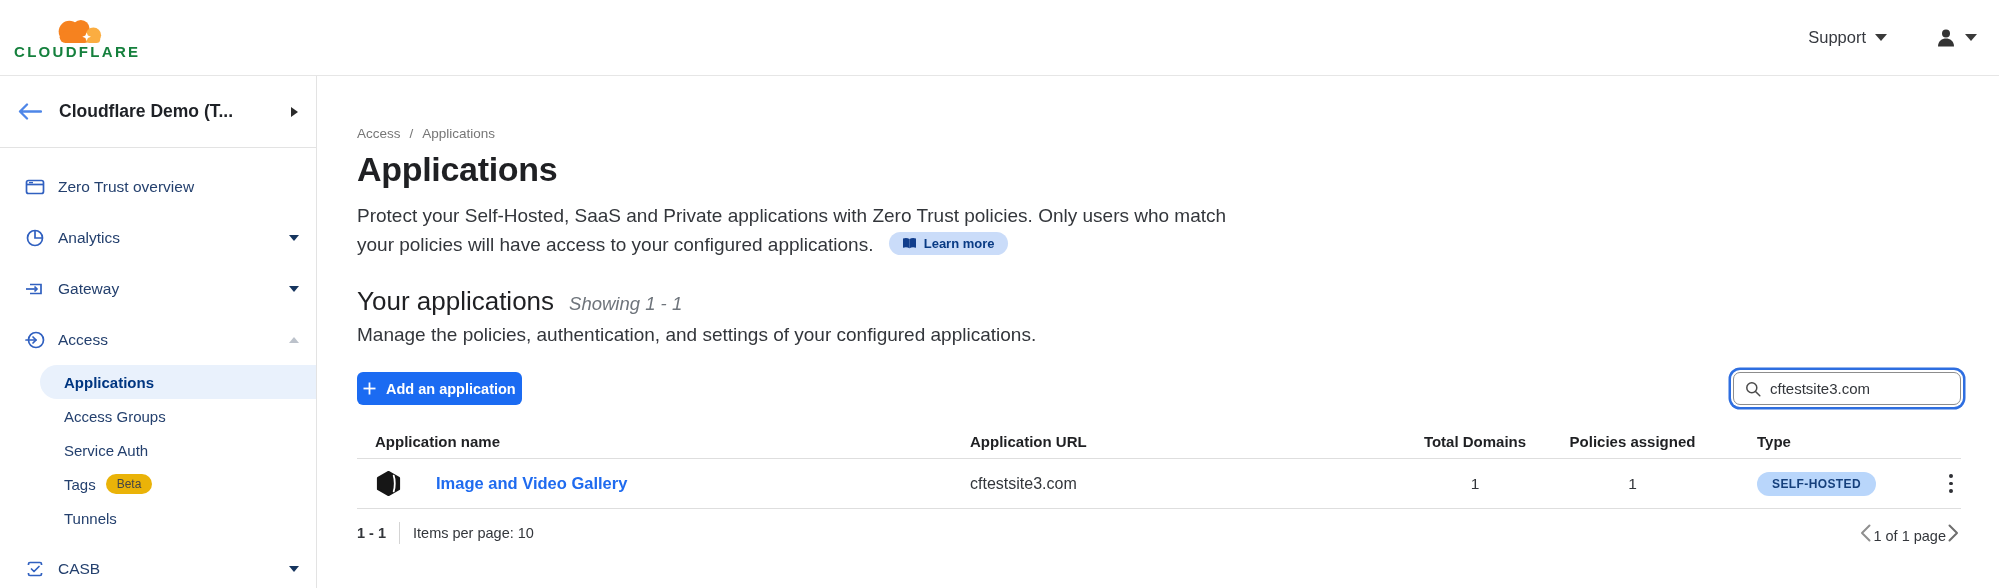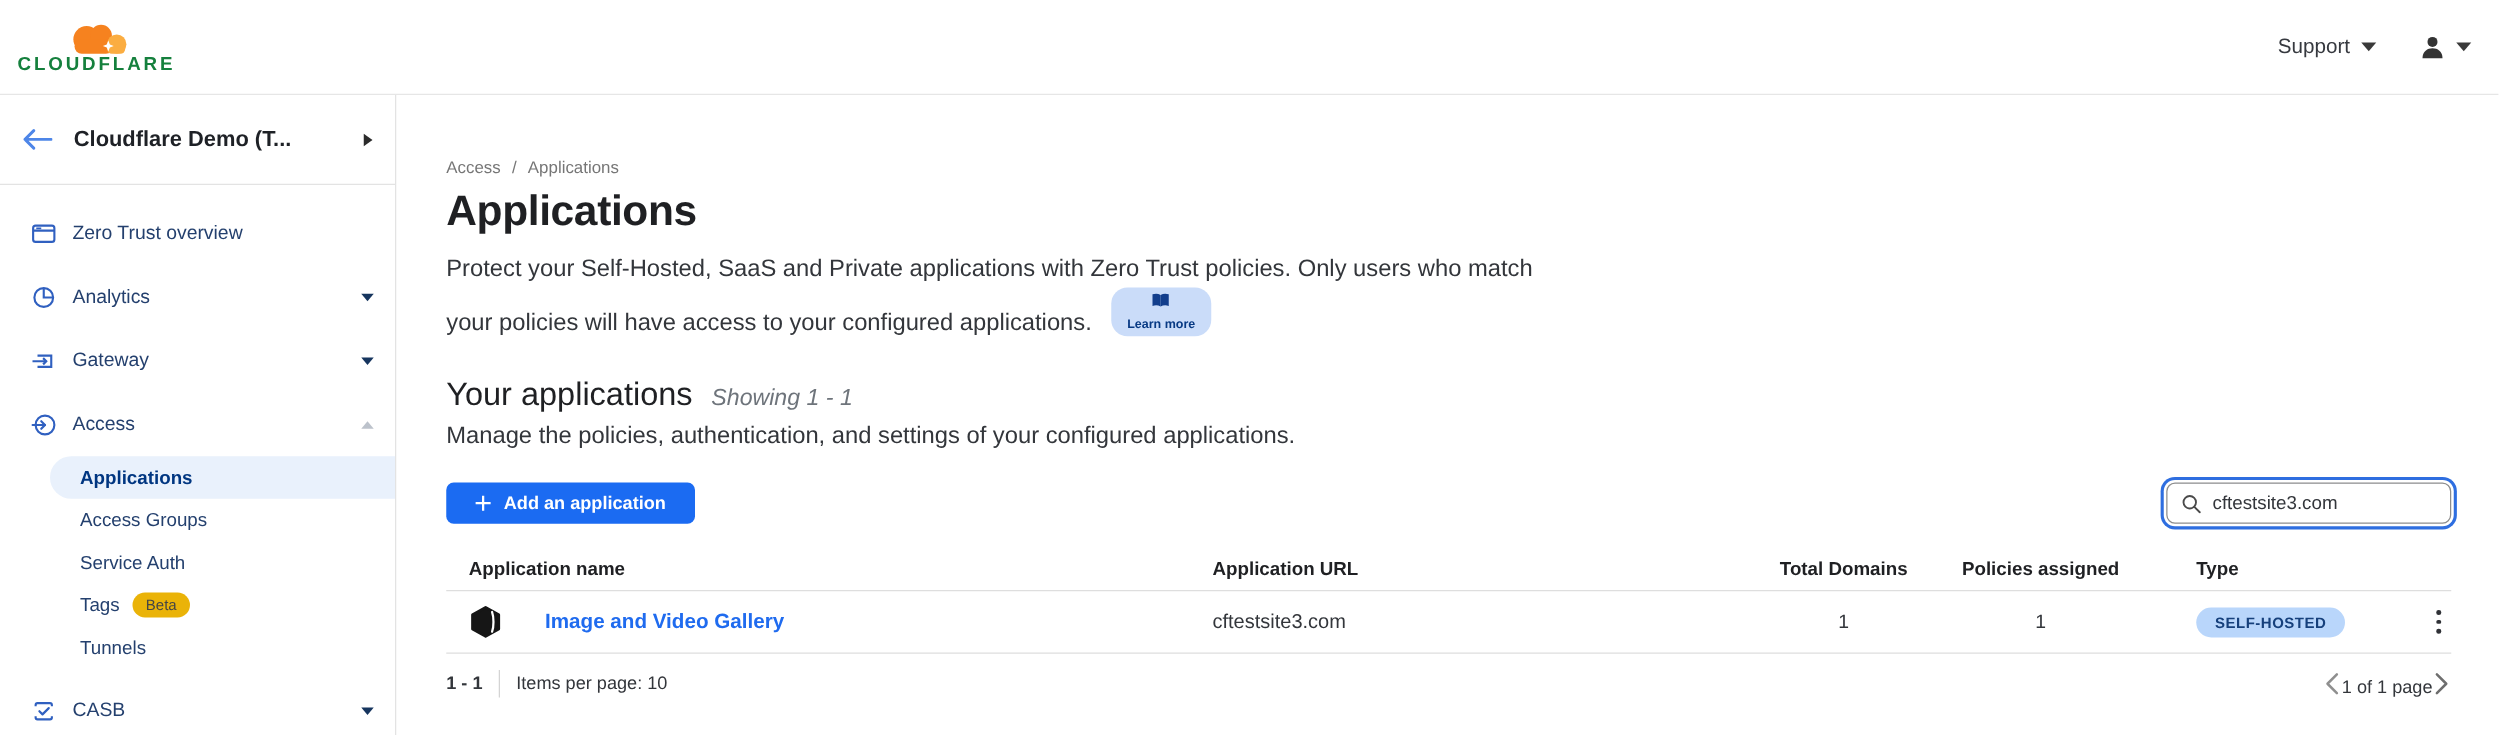--- a/index.html
+++ b/index.html
@@ -5,21 +5,21 @@
   * { margin:0; padding:0; box-sizing:border-box; }
   html,body { background:#fff; }
   body { font-family:"Liberation Sans","DejaVu Sans",sans-serif; color:#21232c; }
   .page { width:1999px; height:588px; background:#fff; overflow:hidden; display:flex; flex-direction:column; }
 
   
   .top-header { height:76px; flex:0 0 76px; display:flex; align-items:center; border-bottom:1px solid #e6e6e6; padding:0 22px 0 14px; }
   .logo { display:flex; flex-direction:column; align-items:flex-start; cursor:pointer; }
   .logo-cloud { margin-left:36px; margin-bottom:-2px; }
   .logo-text { font-size:15px; font-weight:800; letter-spacing:2.3px; color:#15803d; }
-  .header-right { margin-left:auto; display:flex; align-items:center; gap:34px;text-align:center; }
+  .header-right { margin-left:auto; display:flex; align-items:center; gap:48px;text-align:center; }
   .support { display:flex; align-items:center; gap:9px; font-size:16.5px; color:#36393f; cursor:pointer; }
   .user-menu { display:flex; align-items:center; gap:8px; cursor:pointer; }
   .caret-down { width:0; height:0; border-left:6px solid transparent; border-right:6px solid transparent; border-top:7px solid #3a3a3a; }
 
   
   .body-row { flex:1; display:flex; min-height:0; }
 
   
   .sidebar { width:317px; flex:0 0 317px; border-right:1px solid #e3e3e3; display:flex; flex-direction:column; }
   .account-row { height:72px; flex:0 0 72px; display:flex; align-items:center; border-bottom:1px solid #e3e3e3; padding:0 18px 0 18px; }
@@ -39,29 +39,29 @@
   .sub-item.selected { margin-left:40px; padding-left:24px; background:#e9f1fc; border-radius:17px 0 0 17px; font-weight:700; color:#003681; }
   .beta-badge { margin-left:10px; background:#eab308; color:#454545; font-size:12px; padding:3px 11px; border-radius:11px; }
   .casb-gap { margin-top:8px; }
 
   
   .main { flex:1; padding:0 38px 0 40px; min-width:0; }
   .breadcrumb { margin-top:50px; font-size:13.5px; color:#767676; display:flex; gap:9px; }
   .breadcrumb .crumb { cursor:pointer; }
   .page-title { margin-top:9px; font-size:34px; font-weight:700; color:#1f2023; letter-spacing:-0.3px; }
   .description { margin-top:12px; font-size:19px; line-height:29px; color:#33363b; max-width:884px; }
-  .learn-more { display:inline-flex; align-items:center; gap:7px; background:#cadcf9; color:#083a84; font-size:10px; font-weight:600; padding:4px 13px; border-radius:13px; border:none; cursor:pointer; vertical-align:text-bottom; margin-left:10px; font-family:inherit;flex-direction:column; }
+  .learn-more { display:inline-flex; align-items:center; gap:7px; background:#cadcf9; color:#083a84; font-size:13px; font-weight:600; padding:4px 13px; border-radius:13px; border:none; cursor:pointer; vertical-align:text-bottom; margin-left:10px; font-family:inherit; }
 
   .section-head { margin-top:27px; display:flex; align-items:baseline; gap:15px; }
   .section-title { font-size:26px; font-weight:400; color:#1f2023; }
   .showing { font-size:18.5px; font-style:italic; color:#6e747b; }
   .section-sub { margin-top:7px; font-size:19px; color:#33363b; }
 
   .controls-row { margin-top:26px; display:flex; align-items:center; }
-  .add-btn { display:inline-flex; align-items:center; gap:10px; background:#1b6bf2; color:#fff; border:none; border-radius:6px; height:33px; padding:0 23px; font-size:14.5px; font-weight:700; cursor:pointer; font-family:inherit; }
+  .add-btn { display:inline-flex; align-items:center; gap:10px; background:#1b6bf2; color:#fff; border:none; border-radius:6px; height:33px; padding:0 6px; font-size:14.5px; font-weight:700; cursor:pointer; font-family:inherit; }
   .search-box { margin-left:auto; width:228px; height:33px; display:flex; align-items:center; gap:9px; padding:0 11px; border:1px solid #8d8d8d; border-radius:7px; box-shadow:0 0 0 2px #fff, 0 0 0 4.5px #2e6ee0; background:#fff; }
   .search-box input { border:none; outline:none; flex:1; font-size:15px; color:#33363b; font-family:inherit; min-width:0; background:transparent; }
 
   
   .table { margin-top:20px; }
   .thead, .trow { display:grid; grid-template-columns:613px 440px 130px 185px 1fr 40px; align-items:center; }
   .thead { height:34px; border-bottom:1px solid #dedede; font-size:15px; font-weight:700; color:#1f2023; }
   .trow { height:50px; border-bottom:1px solid #dedede; }
   .col-name { padding-left:18px; display:flex; align-items:center; gap:34px; }
   .col-num { text-align:center; }

